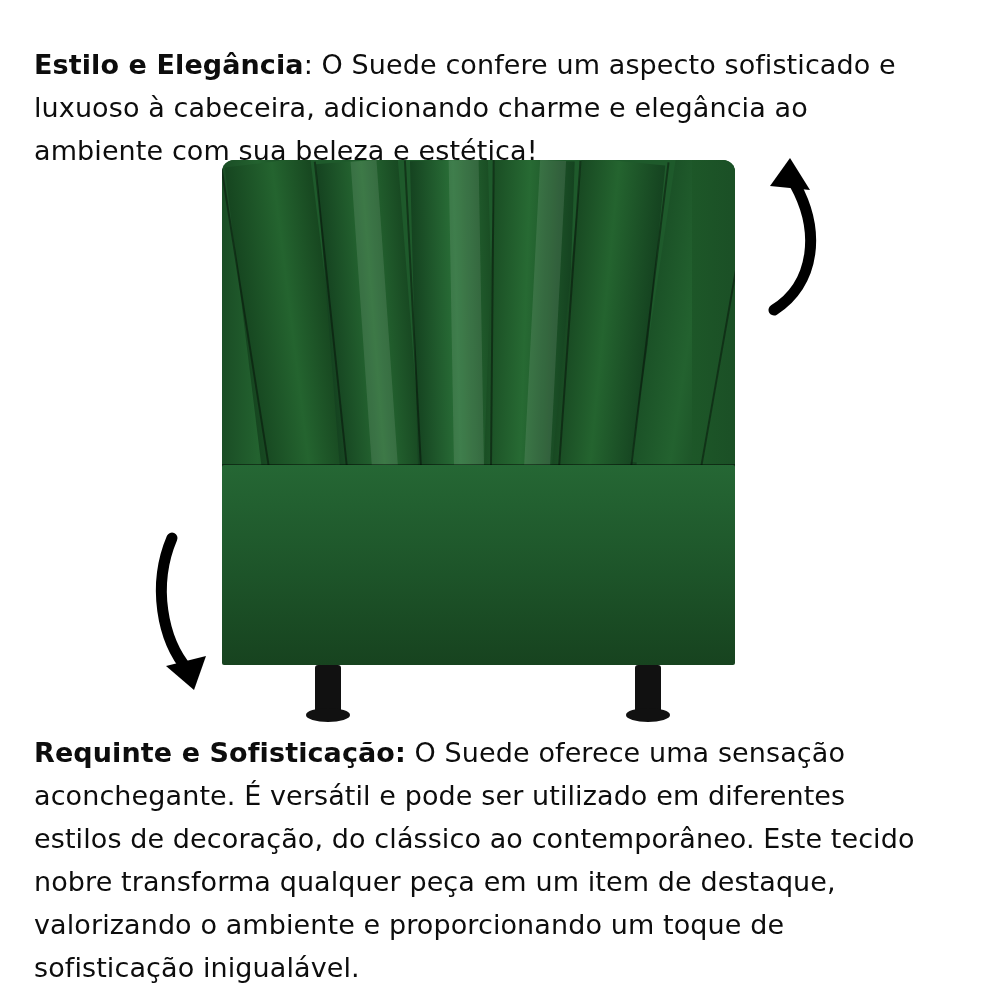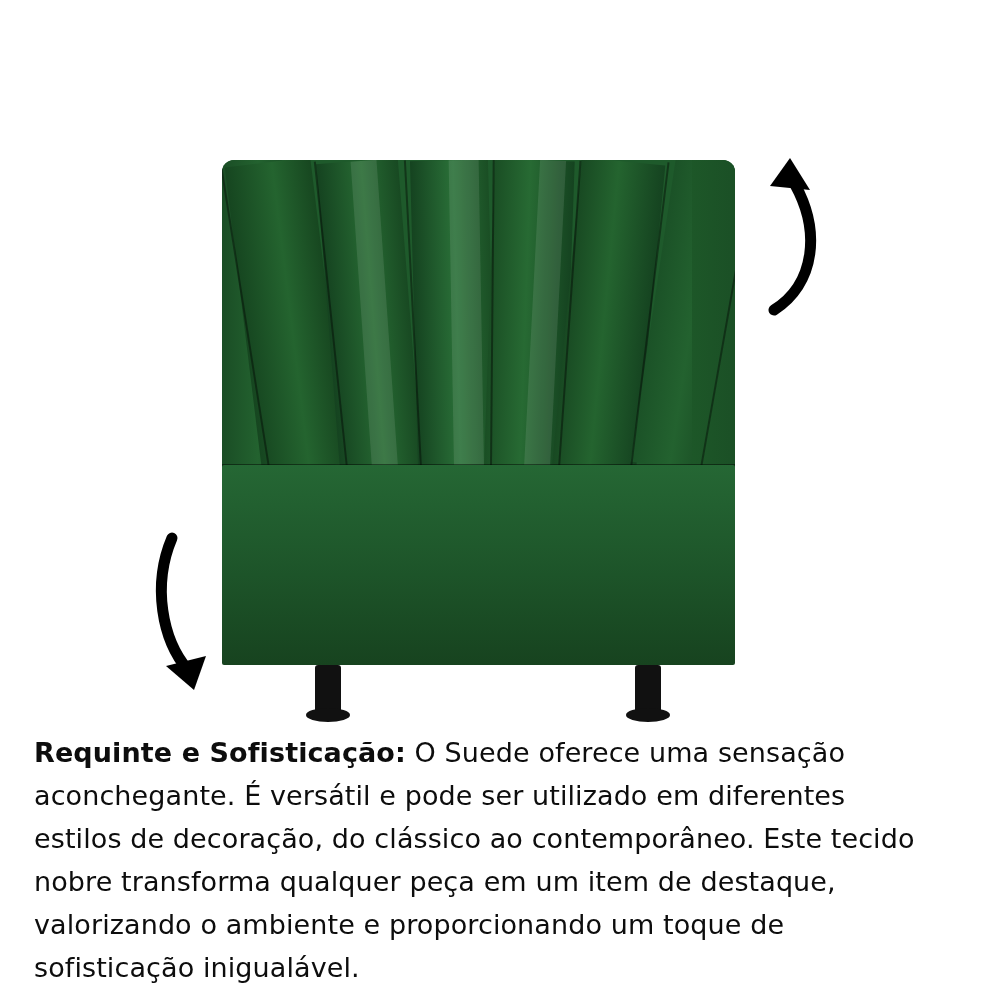--- a/index.html
+++ b/index.html
@@ -143,20 +143,21 @@
     position: absolute;
   }
 
   .svg-arrow { display: block; }
 </style>
 </head>
 <body>
 
 <div class="page">
 
+  <p class="text-block text-top"><span class="lead">Estilo e Elegância</span><span>: </span><span>O Suede confere um aspecto sofisticado e luxuoso à cabeceira, adicionando charme e elegância ao ambiente com sua beleza e estética!</span></p>
 
   <div class="product-area">
 
     <div class="headboard">
 
       <div class="panel-upper">
 
         <div class="pleat" style="left:0px;width:60px;height:308px;background:linear-gradient(90deg,#1a4d25 0%,#23622f 60%,#1b5227 100%);"></div>
         <div class="pleat" style="left:40px;width:86px;height:308px;transform:rotate(-7deg);background:linear-gradient(90deg,#164620 0%,#24642f 55%,#174720 100%);"></div>
         <div class="pleat" style="left:118px;width:82px;height:308px;transform:rotate(-4.5deg);background:linear-gradient(90deg,#154320 0%,#276a33 55%,#184922 100%);"></div>

